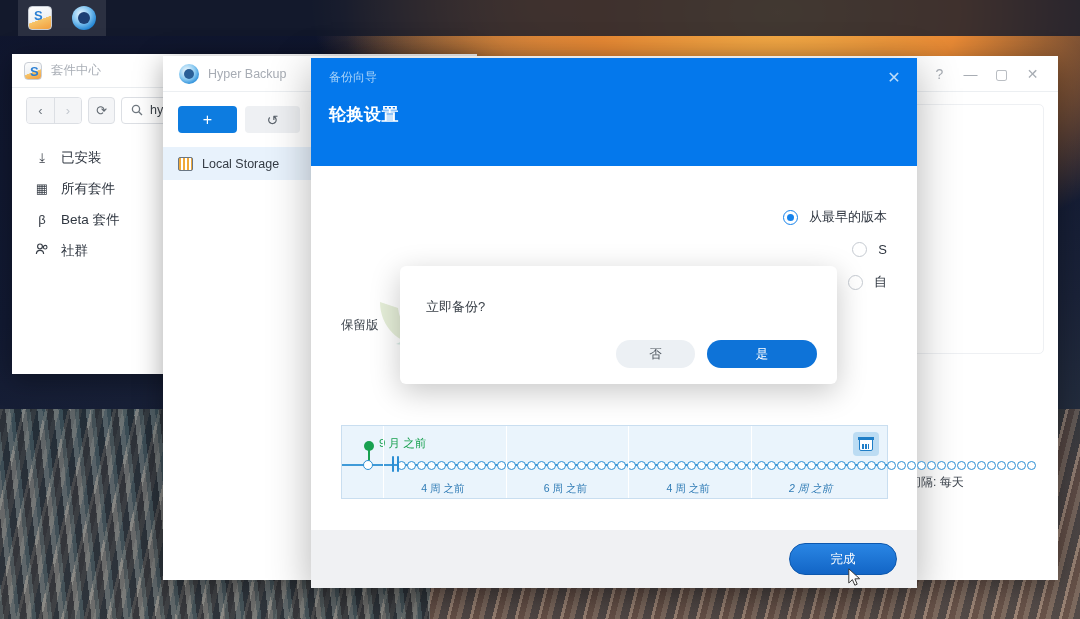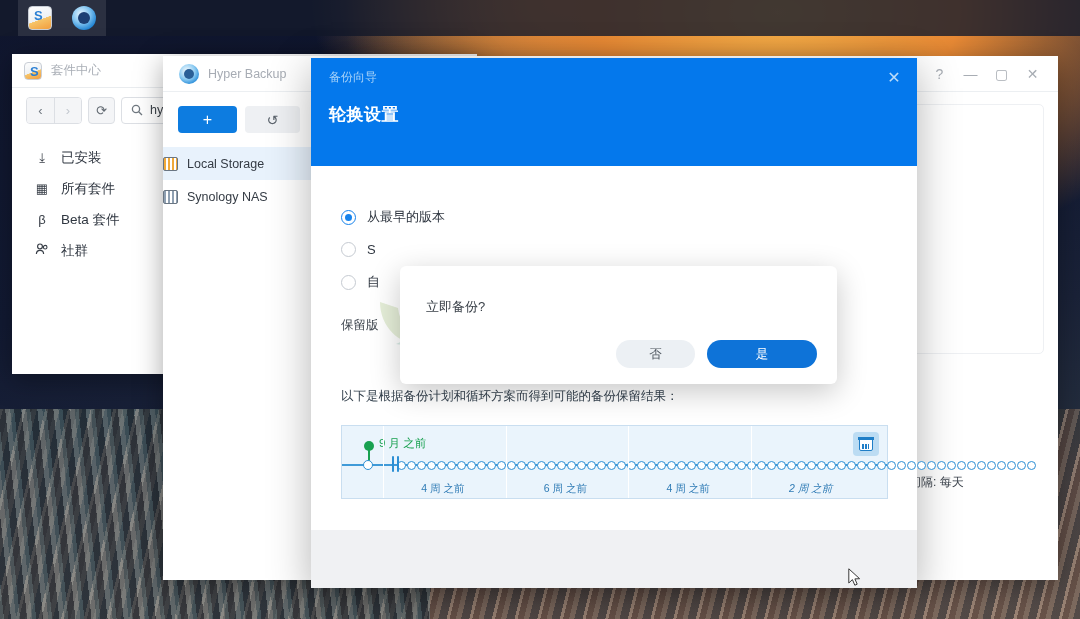--- a/index.html
+++ b/index.html
@@ -122,21 +122,21 @@
   #hb-btnrow { display: flex; gap: 8px; padding: 0 12px 14px 15px; }
   .hb-add {
     width: 62px; height: 27px; border-radius: 4px; background: #0d7ce0; color: #fff;
     display: flex; align-items: center; justify-content: center; font-size: 16px; line-height: 1;
   }
   .hb-restore {
     width: 58px; height: 27px; border-radius: 4px; background: #eef0f3; color: #5b636c;
     display: flex; align-items: center; justify-content: center; font-size: 14px;
   }
   .hb-item {
-    display: flex; align-items: center; gap: 9px; height: 33px; 
+    display: flex; align-items: center; gap: 9px; height: 33px; padding-left: 15px;
     font-size: 12.5px; color: #343b44;
   }
   .hb-item.sel { background: #e8f2fc; }
   .hb-sq { width: 15px; height: 14px; border-radius: 2px; position: relative; }
   .hb-sq.local {
     background: #fff; border: 1.5px solid #6a7683;
     background-image: repeating-linear-gradient(90deg,#f0a93a 0 2px,transparent 2px 4px);
   }
   .hb-sq.nas {
     background: #fff; border: 1.5px solid #6a7683;
@@ -181,21 +181,21 @@
     border: solid #1683ec; border-width: 0 2px 2px 0; transform: rotate(42deg);
   }
   .lbl-main { font-size: 13px; color: #2f3640; }
   .info-i {
     width: 14px; height: 14px; border-radius: 50%; background: #d9e8f8;
     color: #2b82d8; font: italic bold 10px "Liberation Serif", serif;
     display: flex; align-items: center; justify-content: center;
   }
   .desc { margin-top: 18px; font-size: 12.5px; color: #4a515a; line-height: 1.5; }
 
-  .radio-row { display: flex; align-items: center; gap: 11px; margin-top: 16px; }
+  .radio-row { display: flex; align-items: center; gap: 11px; margin-top: 16px; justify-content: flex-end; }
   .radio {
     width: 15px; height: 15px; border-radius: 50%; border: 1.5px solid #c5cad1; background: #fff;
     position: relative;
   }
   .radio.on { border-color: #1683ec; }
   .radio.on::after {
     content: ""; position: absolute; left: 3px; top: 3px; width: 7px; height: 7px;
     border-radius: 50%; background: #1683ec;
   }
   .radio-lbl { font-size: 13px; color: #2f3640; }
@@ -373,24 +373,20 @@
   <div id="hb-body">
     <div id="hb-left">
       <div id="hb-btnrow">
         <div class="hb-add">+</div>
         <div class="hb-restore">↺</div>
       </div>
       <div class="hb-item sel">
         <span class="hb-sq local"></span>
         <span>Local Storage</span>
       </div>
-      <div class="hb-item">
-        <span class="hb-sq nas"></span>
-        <span>Synology NAS</span>
-      </div>
     </div>
     <div id="hb-right">
       <div id="hb-card"></div>
       <span class="hb-meta" style="left:581px; top:270px;">ync</span>
       <span class="hb-meta" style="left:576px; top:382px;">:00 间隔: 每天</span>
     </div>
   </div>
 </div>
 
 <div id="wizard">
@@ -412,23 +408,23 @@
       <span class="radio-lbl">S</span>
     </div>
     <div class="radio-row">
       <span class="radio"></span>
       <span class="radio-lbl">自</span>
     </div>
 
     <div class="keep-lbl">保留版</div>
   </div>
 
-  <div id="result-lbl">以下是根据备份计划和循环方案而得到可能的备份保留结果：</div>
 
   <div id="wiz-foot">
+    <div class="btn-pri">完成</div>
   </div>
 </div>
 
 <div id="chart">
   <div id="chart-axis"></div>
   <div id="dots">
       <span class="dot"></span>
       <span class="dot"></span>
       <span class="dot"></span>
       <span class="dot"></span>

